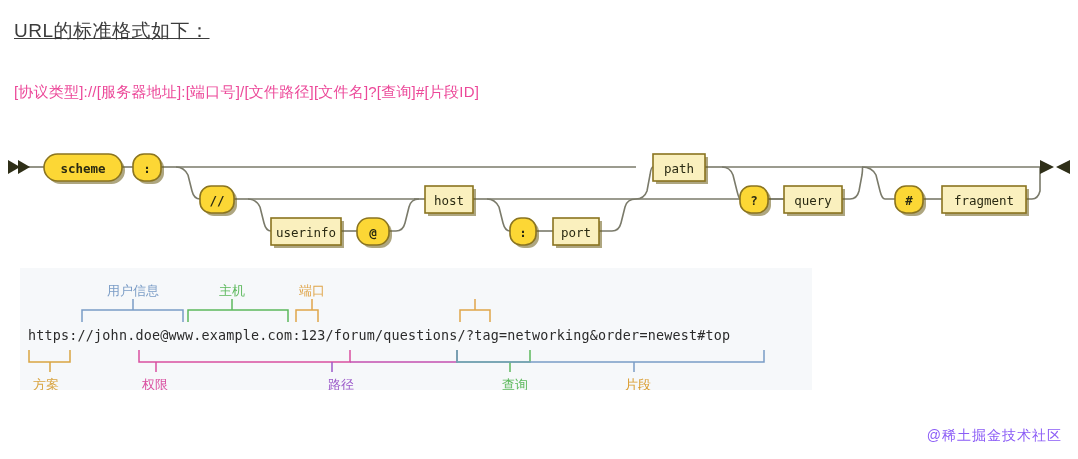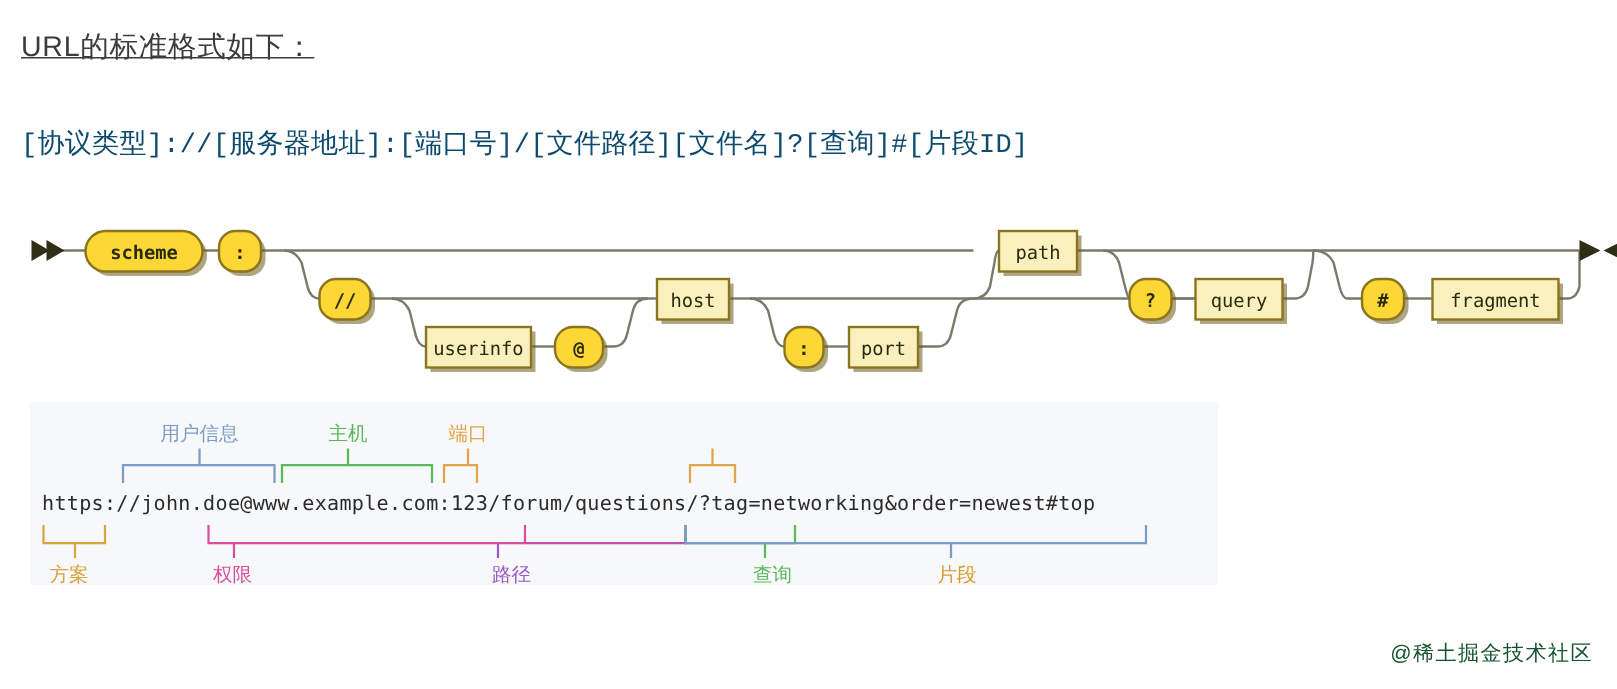--- a/index.html
+++ b/index.html
@@ -16,43 +16,43 @@
   #heading{
     position:absolute;left:14px;top:18px;
     font-size:19px;color:#3c3c3c;letter-spacing:.5px;
     white-space:nowrap;
     text-decoration:underline;
   }
 
   
   #url-template{
     position:absolute;left:14px;top:83px;
-    font-size:18px;color:#0c4a6e;
-    white-space:nowrap;letter-spacing:.2px;font-family:Liberation Mono, monospace;
+    font-size:15px;color:#ec4899;
+    white-space:nowrap;letter-spacing:.2px;
   }
 
   
   #railroad{
     position:absolute;left:0;top:143px;
-    width:972px;height:115px;padding-left:13px;
+    width:972px;height:115px;
   }
   #railroad svg{display:block;}
 
   
   #breakdown{
     position:absolute;left:20px;top:268px;
     width:792px;height:122px;
     background:#f6f8fa;
   }
   #breakdown svg{display:block;}
 
   
   #watermark{
     position:absolute;right:16px;bottom:14px;
-    font-size:14px;color:#14532d;
+    font-size:14px;color:#8b5cf6;
     white-space:nowrap;letter-spacing:1px;
   }
 </style>
 </head>
 <body>
 
 <div id="heading">URL的标准格式如下：</div>
 
 <div id="url-template">[协议类型]://[服务器地址]:[端口号]/[文件路径][文件名]?[查询]#[片段ID]</div>
 

